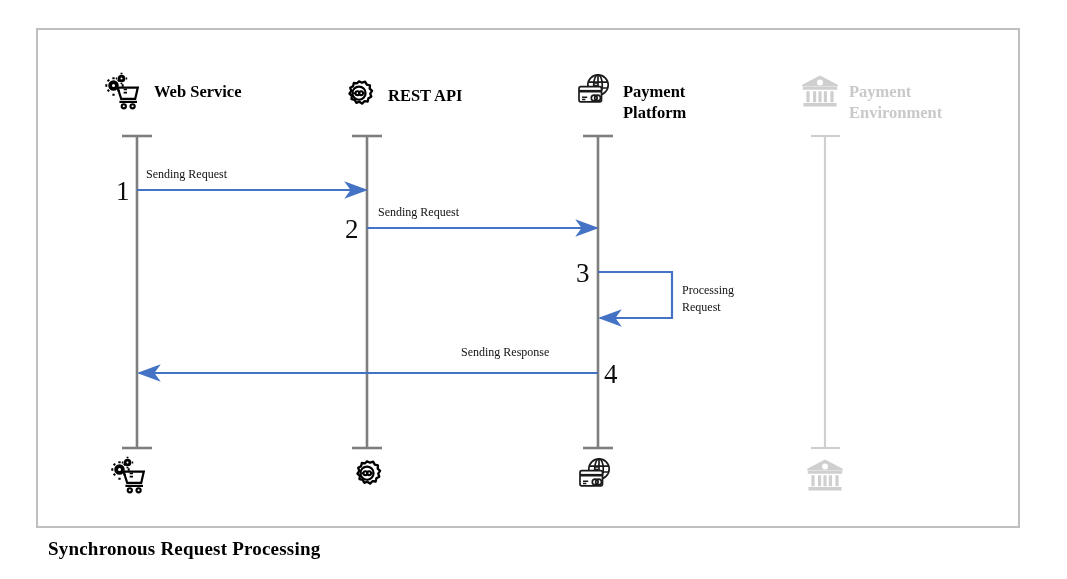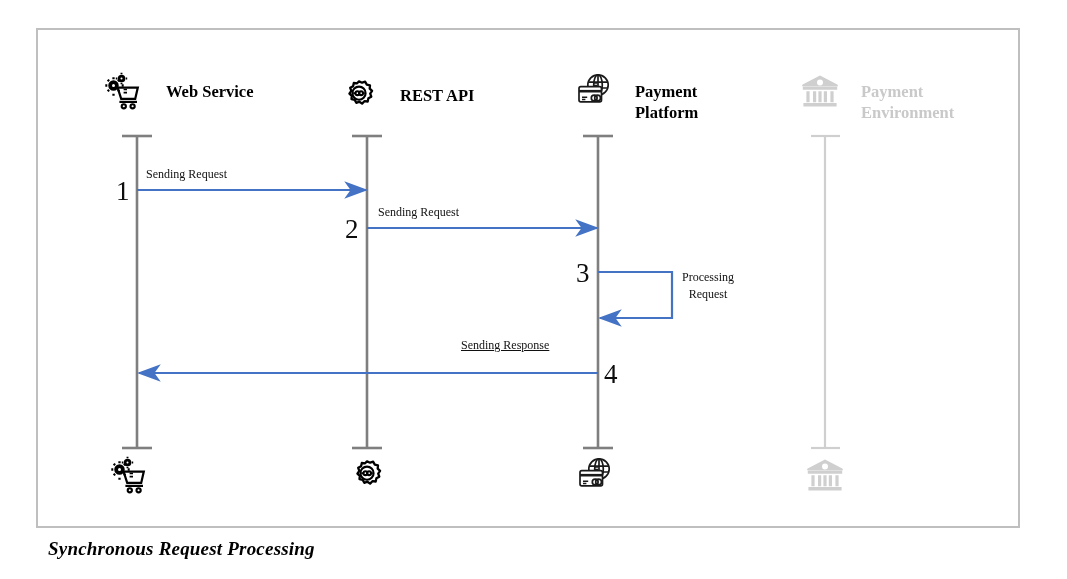--- a/index.html
+++ b/index.html
@@ -30,39 +30,38 @@
     box-sizing: border-box;
     background: #ffffff;
   }
   .caption {
     position: absolute;
     left: 48px;
     top: 538px;
     font-family: "Liberation Serif", "DejaVu Serif", serif;
     font-size: 19px;
     font-weight: bold;
-    font-style: italic;
     color: #000000;
     white-space: nowrap;
     letter-spacing: 0.2px;
   }
   
   .svg-layer {
     position: absolute;
     left: 0; top: 0;
     width: 1067px;
     height: 579px;
     pointer-events: none;
   }
   
   .actor {
     position: absolute;
     display: flex;
     align-items: flex-start;
-    gap: 20px;
+    gap: 8px;
   }
   .actor-icon {
     width: 42px;
     height: 42px;
     flex: 0 0 42px;
     position: relative;
   }
   .actor-label {
     font-family: "Liberation Serif", "DejaVu Serif", serif;
     font-size: 16.5px;
@@ -273,22 +272,22 @@
       </g>
     </svg>
   </div>
 
   <div class="msg-label" style="left:146px; top:166px;">Sending Request</div>
   <div class="seq-num" style="left:116px; top:178px;">1</div>
 
   <div class="msg-label" style="left:378px; top:204px;">Sending Request</div>
   <div class="seq-num" style="left:345px; top:216px;">2</div>
 
-  <div class="msg-label" style="left:682px; top:269px;text-align:center;">Processing
+  <div class="msg-label" style="left:682px; top:282px;">Processing
 Request</div>
   <div class="seq-num" style="left:576px; top:260px;">3</div>
 
-  <div class="msg-label" style="left:461px; top:337px;text-decoration:underline;">Sending Response</div>
+  <div class="msg-label" style="left:461px; top:344px;">Sending Response</div>
   <div class="seq-num" style="left:604px; top:361px;">4</div>
 
   <div class="caption">Synchronous Request Processing</div>
 
 </div>
 
 </body></html>

